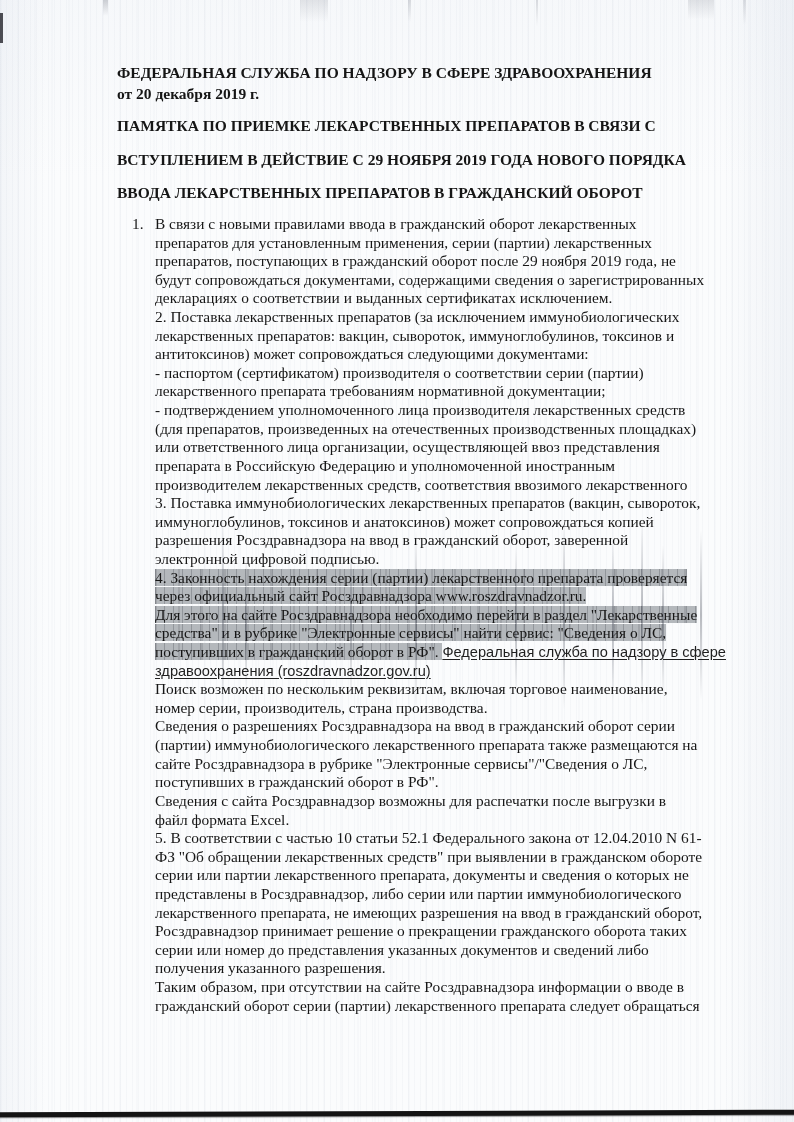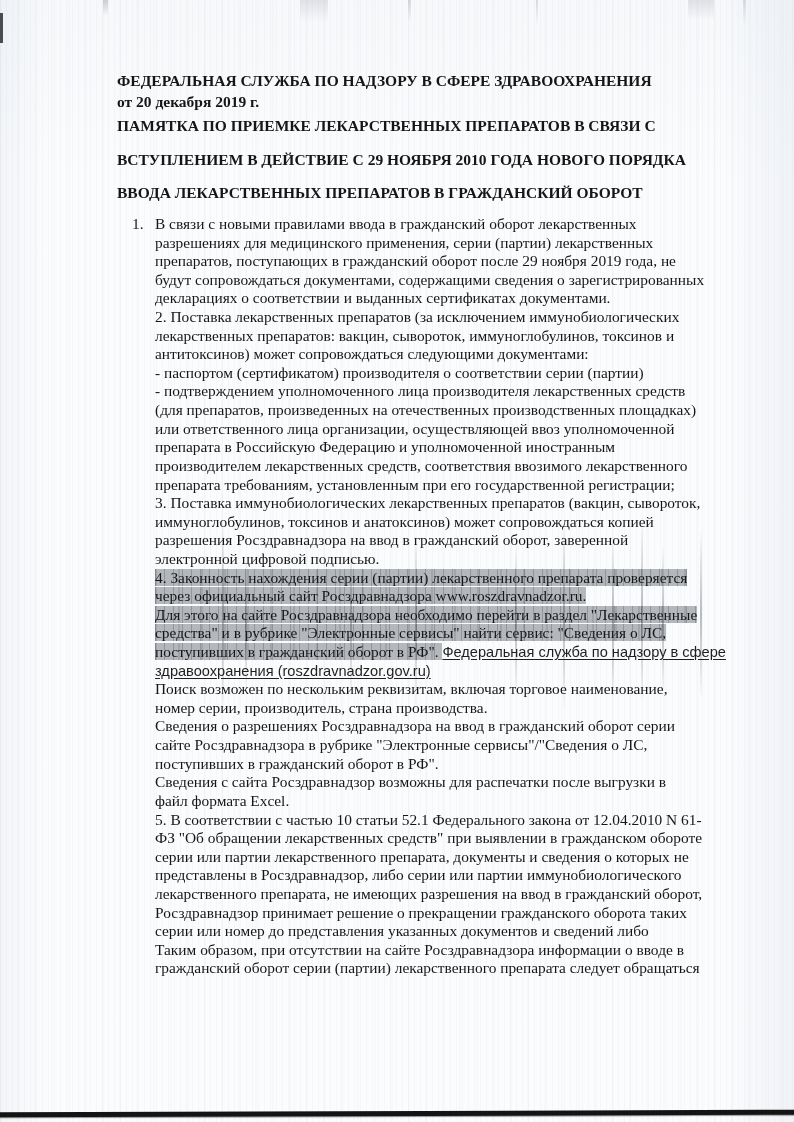--- a/index.html
+++ b/index.html
@@ -14,21 +14,21 @@
     position:relative;width:794px;height:1122px;overflow:hidden;
     background:
       linear-gradient(90deg, rgba(185,196,214,.12), rgba(255,255,255,0) 46px),
       linear-gradient(270deg, rgba(185,196,214,.16), rgba(255,255,255,0) 70px),
       linear-gradient(180deg, rgba(205,214,228,.10) 0px, rgba(205,214,228,0) 180px),
       repeating-linear-gradient(90deg, rgba(128,142,168,.05) 0 1px, rgba(0,0,0,0) 1px 6px),
       repeating-linear-gradient(90deg, rgba(128,142,168,.035) 0 2px, rgba(0,0,0,0) 2px 17px),
       #fbfcfd;
   }
   .doc-header{
-    position:absolute;left:117px;top:70px;width:640px;
+    position:absolute;left:117px;top:62px;width:640px;
     font-weight:bold;font-size:15.5px;line-height:21px;white-space:nowrap;
   }
   .doc-title{
     position:absolute;left:117px;top:109px;width:660px;
     font-weight:bold;font-size:15.5px;line-height:33.5px;white-space:nowrap;
   }
   .doc-body{
     position:absolute;left:155px;top:215px;width:595px;
     font-size:15.4px;line-height:18.62px;
   }
@@ -67,64 +67,66 @@
 
 <div class="page">
 
   <div class="doc-header">
     <div>ФЕДЕРАЛЬНАЯ СЛУЖБА ПО НАДЗОРУ В СФЕРЕ ЗДРАВООХРАНЕНИЯ</div>
     <div>от 20 декабря 2019 г.</div>
   </div>
 
   <div class="doc-title">
     <div>ПАМЯТКА ПО ПРИЕМКЕ ЛЕКАРСТВЕННЫХ ПРЕПАРАТОВ В СВЯЗИ С</div>
-    <div>ВСТУПЛЕНИЕМ В ДЕЙСТВИЕ С 29 НОЯБРЯ 2010 ГОДА НОВОГО ПОРЯДКА</div>
+    <div>ВСТУПЛЕНИЕМ В ДЕЙСТВИЕ С 29 НОЯБРЯ 2019 ГОДА НОВОГО ПОРЯДКА</div>
     <div>ВВОДА ЛЕКАРСТВЕННЫХ ПРЕПАРАТОВ В ГРАЖДАНСКИЙ ОБОРОТ</div>
   </div>
 
   <div class="doc-body">
       <div class="line"><span class="marker">1.</span><span class="txt">В связи с новыми правилами ввода в гражданский оборот лекарственных</span></div>
-      <div class="line"><span class="txt">разрешениях для медицинского применения, серии (партии) лекарственных</span></div>
+      <div class="line"><span class="txt">препаратов для установленным применения, серии (партии) лекарственных</span></div>
       <div class="line"><span class="txt">препаратов, поступающих в гражданский оборот после 29 ноября 2019 года, не</span></div>
       <div class="line"><span class="txt">будут сопровождаться документами, содержащими сведения о зарегистрированных</span></div>
-      <div class="line"><span class="txt">декларациях о соответствии и выданных сертификатах документами.</span></div>
+      <div class="line"><span class="txt">декларациях о соответствии и выданных сертификатах исключением.</span></div>
       <div class="line"><span class="txt">2. Поставка лекарственных препаратов (за исключением иммунобиологических</span></div>
       <div class="line"><span class="txt">лекарственных препаратов: вакцин, сывороток, иммуноглобулинов, токсинов и</span></div>
       <div class="line"><span class="txt">антитоксинов) может сопровождаться следующими документами:</span></div>
       <div class="line"><span class="txt">- паспортом (сертификатом) производителя о соответствии серии (партии)</span></div>
+      <div class="line"><span class="txt">лекарственного препарата требованиям нормативной документации;</span></div>
       <div class="line"><span class="txt">- подтверждением уполномоченного лица производителя лекарственных средств</span></div>
       <div class="line"><span class="txt">(для препаратов, произведенных на отечественных производственных площадках)</span></div>
-      <div class="line"><span class="txt">или ответственного лица организации, осуществляющей ввоз уполномоченной</span></div>
+      <div class="line"><span class="txt">или ответственного лица организации, осуществляющей ввоз представления</span></div>
       <div class="line"><span class="txt">препарата в Российскую Федерацию и уполномоченной иностранным</span></div>
       <div class="line"><span class="txt">производителем лекарственных средств, соответствия ввозимого лекарственного</span></div>
-      <div class="line"><span class="txt">препарата требованиям, установленным при его государственной регистрации;</span></div>
       <div class="line"><span class="txt">3. Поставка иммунобиологических лекарственных препаратов (вакцин, сывороток,</span></div>
       <div class="line"><span class="txt">иммуноглобулинов, токсинов и анатоксинов) может сопровождаться копией</span></div>
       <div class="line"><span class="txt">разрешения Росздравнадзора на ввод в гражданский оборот, заверенной</span></div>
       <div class="line"><span class="txt">электронной цифровой подписью.</span></div>
       <div class="line"><span class="hl">4. Законность нахождения серии (партии) лекарственного препарата проверяется</span></div>
       <div class="line"><span class="hl">через официальный сайт Росздравнадзора www.roszdravnadzor.ru.</span></div>
       <div class="line"><span class="hl">Для этого на сайте Росздравнадзора необходимо перейти в раздел "Лекарственные</span></div>
       <div class="line"><span class="hl">средства" и в рубрике "Электронные сервисы" найти сервис: "Сведения о ЛС,</span></div>
       <div class="line"><span class="hl">поступивших в гражданский оборот в РФ". </span><a class="doclink" href="#">Федеральная служба по надзору в сфере</a></div>
       <div class="line"><a class="doclink" href="#">здравоохранения (roszdravnadzor.gov.ru)</a></div>
       <div class="line"><span class="txt">Поиск возможен по нескольким реквизитам, включая торговое наименование,</span></div>
       <div class="line"><span class="txt">номер серии, производитель, страна производства.</span></div>
       <div class="line"><span class="txt">Сведения о разрешениях Росздравнадзора на ввод в гражданский оборот серии</span></div>
+      <div class="line"><span class="txt">(партии) иммунобиологического лекарственного препарата также размещаются на</span></div>
       <div class="line"><span class="txt">сайте Росздравнадзора в рубрике "Электронные сервисы"/"Сведения о ЛС,</span></div>
       <div class="line"><span class="txt">поступивших в гражданский оборот в РФ".</span></div>
       <div class="line"><span class="txt">Сведения с сайта Росздравнадзор возможны для распечатки после выгрузки в</span></div>
       <div class="line"><span class="txt">файл формата Excel.</span></div>
       <div class="line"><span class="txt">5. В соответствии с частью 10 статьи 52.1 Федерального закона от 12.04.2010 N 61-</span></div>
       <div class="line"><span class="txt">ФЗ "Об обращении лекарственных средств" при выявлении в гражданском обороте</span></div>
       <div class="line"><span class="txt">серии или партии лекарственного препарата, документы и сведения о которых не</span></div>
       <div class="line"><span class="txt">представлены в Росздравнадзор, либо серии или партии иммунобиологического</span></div>
       <div class="line"><span class="txt">лекарственного препарата, не имеющих разрешения на ввод в гражданский оборот,</span></div>
       <div class="line"><span class="txt">Росздравнадзор принимает решение о прекращении гражданского оборота таких</span></div>
       <div class="line"><span class="txt">серии или номер до представления указанных документов и сведений либо</span></div>
+      <div class="line"><span class="txt">получения указанного разрешения.</span></div>
       <div class="line"><span class="txt">Таким образом, при отсутствии на сайте Росздравнадзора информации о вводе в</span></div>
       <div class="line"><span class="txt">гражданский оборот серии (партии) лекарственного препарата следует обращаться</span></div>
     </div>
 
   <div class="edge-dash"></div>
   <div class="smudge" style="left:300px;top:0;width:28px;height:22px;opacity:.28"></div>
   <div class="smudge" style="left:688px;top:0;width:26px;height:20px;opacity:.30"></div>
   <div class="smudge" style="left:103px;top:0;width:5px;height:16px;opacity:.55"></div>
   <div class="smudge" style="left:408px;top:0;width:3px;height:22px;opacity:.40"></div>
   <div class="smudge" style="left:536px;top:0;width:2px;height:26px;opacity:.40"></div>

